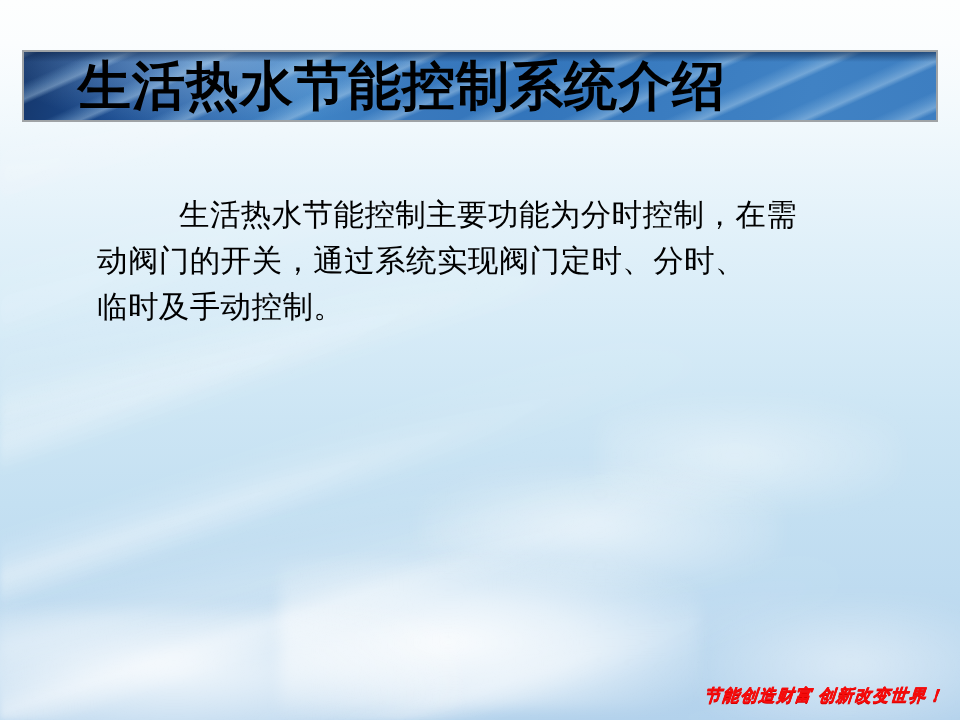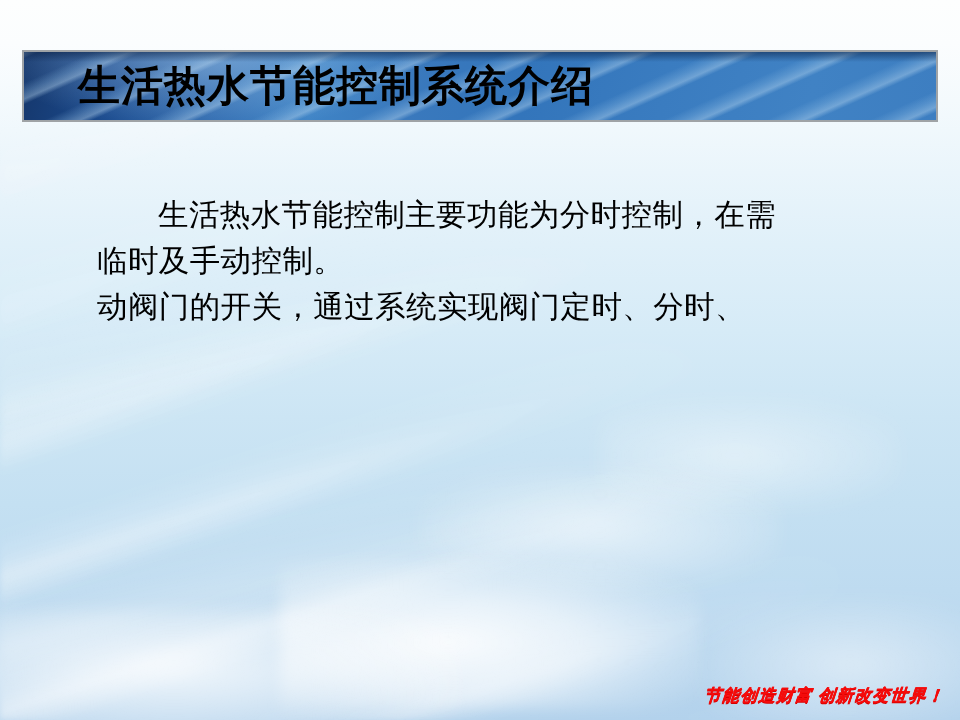--- a/index.html
+++ b/index.html
@@ -150,21 +150,21 @@
     left: 0; right: 0; top: 0;
     height: 10px;
     background: linear-gradient(180deg, rgba(8,30,66,0.55), rgba(8,30,66,0));
     pointer-events: none;
   }
   #title-text {
     position: absolute;
     left: 54px;
     top: 50%;
     transform: translateY(-50%);
-    font-size: 42px;
+    font-size: 53px;
     font-weight: bold;
     color: #000000;
     letter-spacing: 1px;
     white-space: nowrap;
     line-height: 1;
     z-index: 2;
   }
 
   
   #body-block {
@@ -175,20 +175,21 @@
   }
   .body-line {
     font-size: 30.5px;
     line-height: 46px;
     color: #000000;
     white-space: nowrap;
     letter-spacing: 0.4px;
   }
   .body-line.indent {
     text-indent: 61px;
+    text-align: right;
   }
 
   
   #footer-slogan {
     position: absolute;
     right: 15px;
     bottom: 13px;
     font-size: 17px;
     font-weight: bold;
     font-style: italic;
@@ -212,19 +213,19 @@
   <div class="cloud-puff-1"></div>
   <div class="cloud-puff-4"></div>
   <div class="cloud-puff-5"></div>
 
   <div id="title-banner">
     <div id="title-text">生活热水节能控制系统介绍</div>
   </div>
 
   <div id="body-block">
     <div class="body-line indent">生活热水节能控制主要功能为分时控制，在需</div>
+    <div class="body-line">动阀门的开关，通过系统实现阀门定时、分时、</div>
     <div class="body-line">临时及手动控制。</div>
-    <div class="body-line">动阀门的开关，通过系统实现阀门定时、分时、</div>
   </div>
 
   <div id="footer-slogan">节能创造财富 创新改变世界！</div>
 
 </div>
 
 </body></html>

